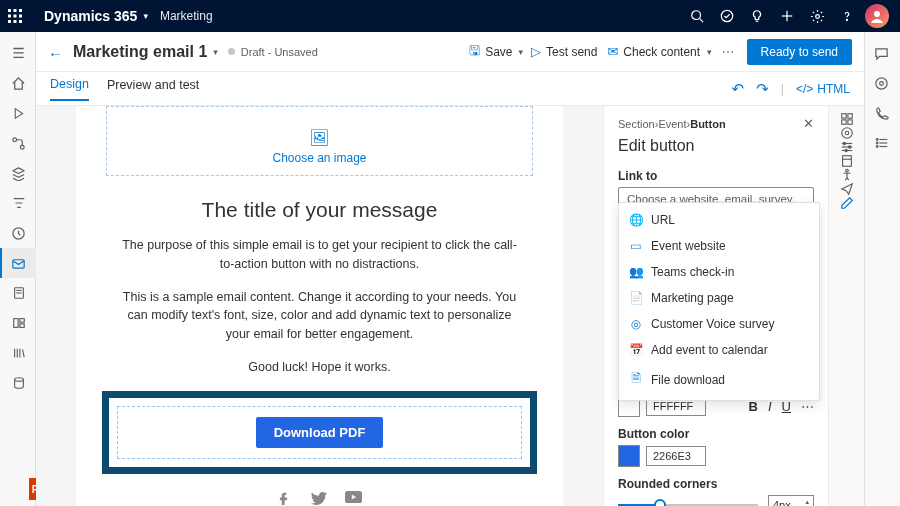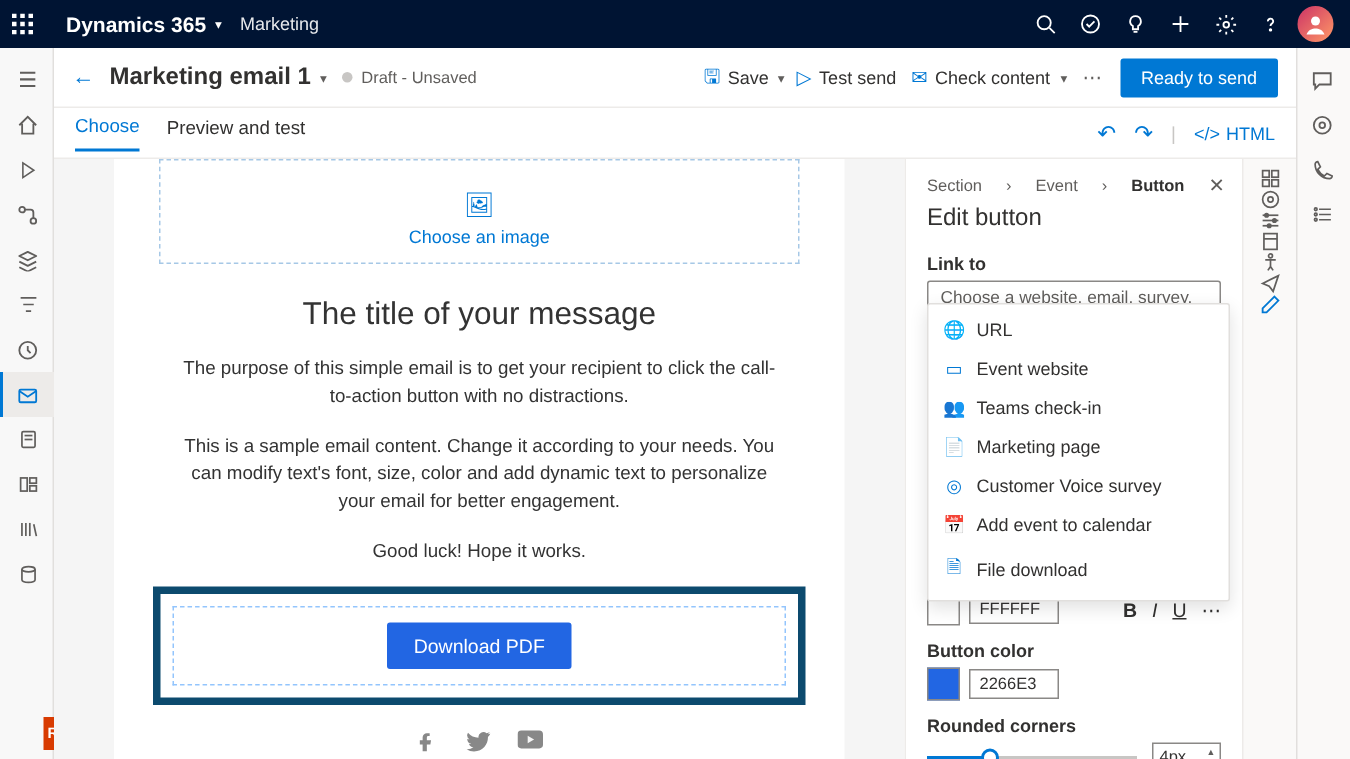--- a/index.html
+++ b/index.html
@@ -49,29 +49,29 @@
 .tabrow .html-btn { color:#0078d4; font-size:12px; display:flex; align-items:center; gap:4px; }
 
 
 .workspace { flex:1; display:flex; min-height:0; }
 .canvas-area { flex:1; background:#f5f5f5; padding:0 40px; overflow:hidden; }
 .email-card { background:#fff; margin:0 auto; max-width:500px; padding:0 30px 10px; }
 .img-placeholder { border:1px dashed #a6c8e6; height:70px; display:flex; flex-direction:column; align-items:center; justify-content:flex-end; padding-bottom:10px; color:#0078d4; font-size:12px; gap:4px;}
 .img-placeholder .pic{font-size:16px;}
 .email-title { text-align:center; font-size:21px; margin:22px 0 14px; color:#333; }
 .email-body { text-align:center; font-size:12.5px; color:#333; line-height:1.5; margin-bottom:14px; padding:0 10px;}
-.cta-wrap { border:5px solid #0c4a6e; padding:8px; margin:6px -4px; }
+.cta-wrap { border:7px solid #0c4a6e; padding:8px; margin:6px -4px;font-weight:bold; }
 .cta-inner { border:1px dashed #93c5fd; padding:10px; display:flex; justify-content:center;}
 .cta-btn { background:#2266e3; color:#fff; padding:8px 18px; font-size:13px; border-radius:2px; }
 .socials { display:flex; justify-content:center; gap:18px; margin:16px 0 10px; color:#888; font-size:15px;}
 .footer-text { text-align:center; font-size:10px; color:#777; line-height:1.4; }
 
 
 .prop-panel { width:225px; background:#fff; border-left:1px solid #edebe9; padding:10px 14px 0; font-size:12px; position:relative; overflow:hidden;}
-.bc { color:#605e5c; font-size:11px; display:flex; align-items:center; gap:16px; margin-bottom:6px;}
+.bc { color:#605e5c; font-size:11px; display:flex; align-items:center; gap:0; margin-bottom:6px;}
 .bc .cur { color:#323130; font-weight:600;}
 .bc .close { margin-left:auto; font-size:13px; color:#605e5c;}
 .panel-title { font-size:16px; font-weight:400; margin-bottom:14px;}
 .field-label { font-size:12px; font-weight:600; margin-bottom:4px; display:block;}
 .dd { border:1px solid #8a8886; padding:5px 8px; font-size:11.5px; color:#605e5c; display:flex; align-items:center; border-radius:2px;}
 .dd .chev{margin-left:auto; font-size:9px;}
 .dd-menu { position:absolute; left:14px; right:8px; top:96px; background:#fff; border:1px solid #e1dfdd; box-shadow:0 4px 12px rgba(0,0,0,.12); border-radius:2px; padding:4px 0; z-index:10;}
 .dd-item { padding:6px 10px; font-size:12px; display:flex; align-items:center; gap:8px; color:#323130;}
 .dd-item .ico{ color:#0078d4; width:14px; text-align:center; font-size:12px;}
 
@@ -259,21 +259,21 @@
       <div class="cmd">
           <span class="ci">✉</span>
           <span>Check content</span>
           <span class="chev">▾</span>
         </div>
       <span class="more">⋯</span>
       <div class="primary-btn">Ready to send</div>
     </div>
 
     <div class="tabrow">
-      <div class="tab active">Choose</div>
+      <div class="tab active">Design</div>
       <div class="tab">Preview and test</div>
       <div class="spacer"></div>
       <span class="undo">↶</span>
       <span class="redo">↷</span>
       <span style="color:#c8c6c4;margin-right:12px;">|</span>
       <div class="html-btn">
           <span>&lt;/&gt;</span>
           <span>HTML</span>
         </div>
     </div>

